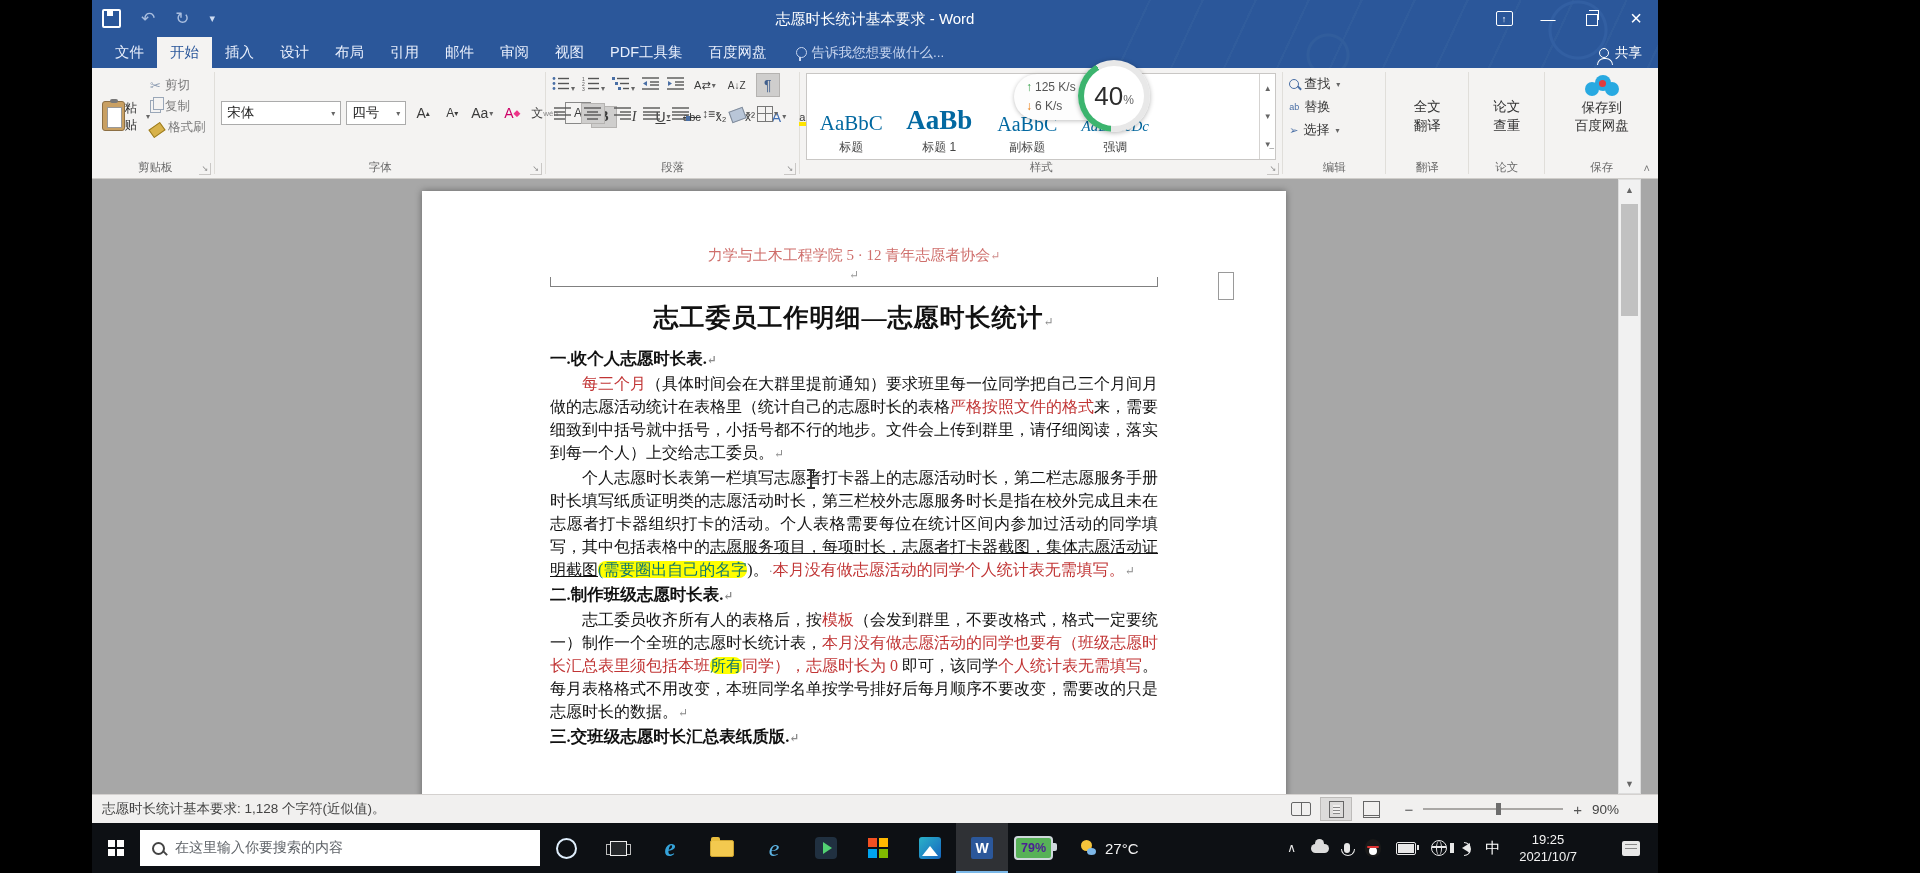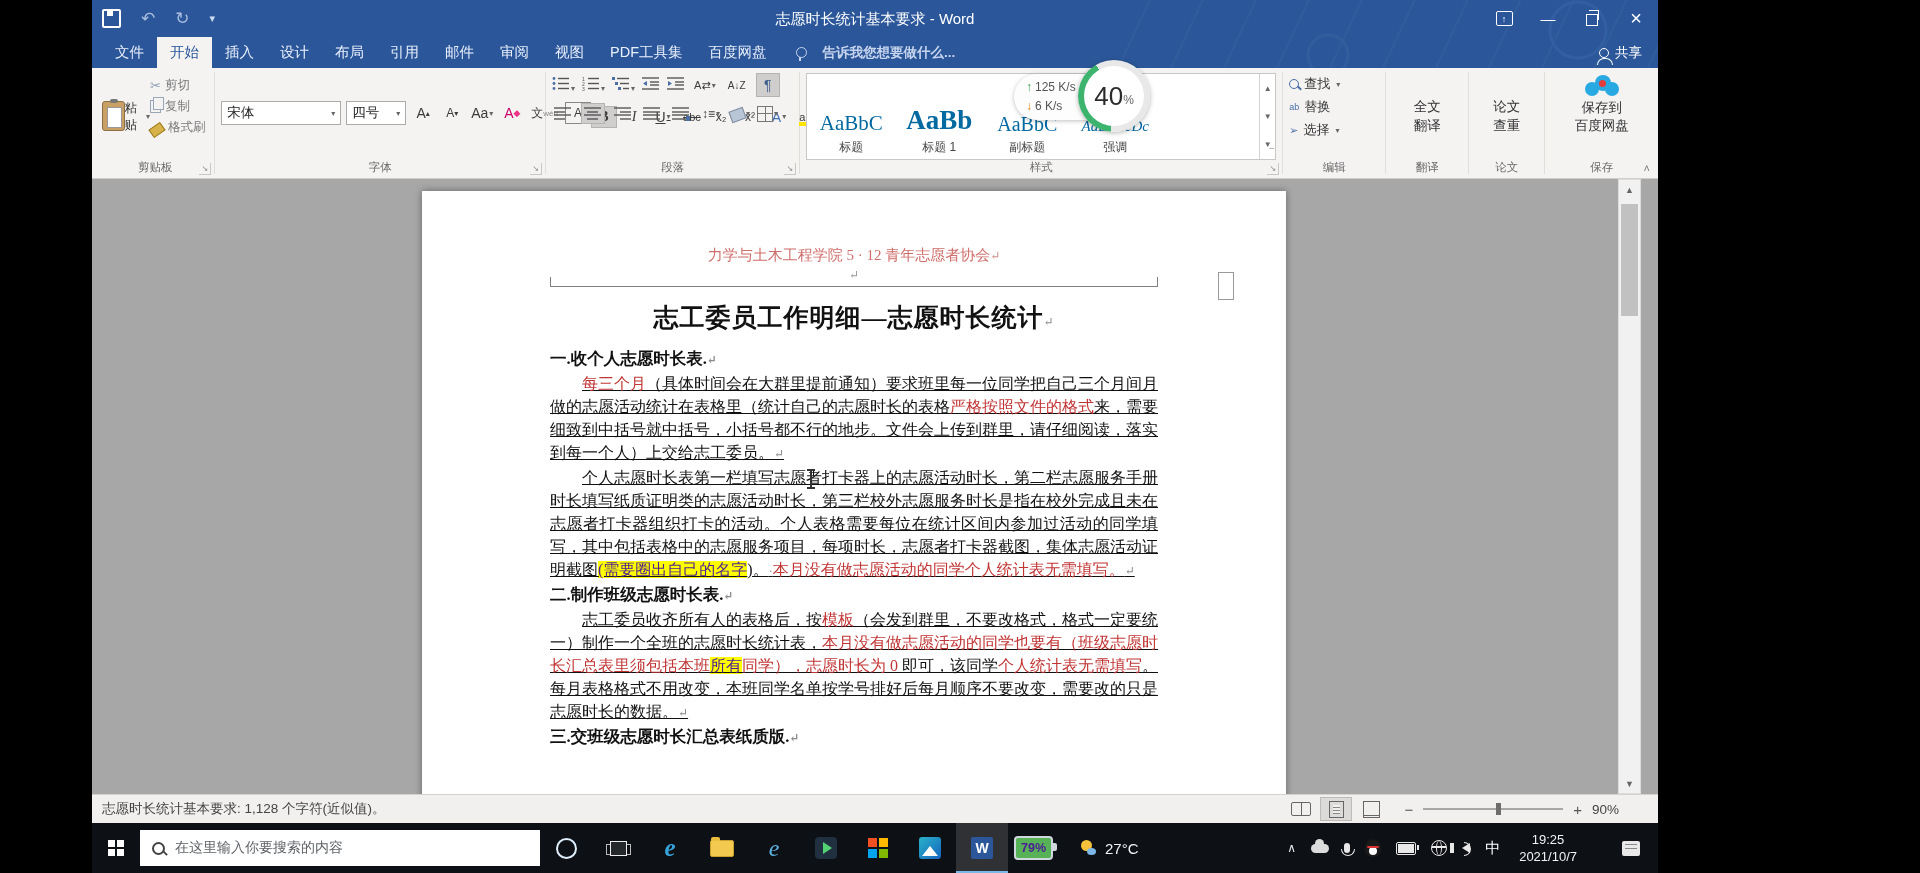--- a/index.html
+++ b/index.html
@@ -37,21 +37,21 @@
     display:flex;align-items:center;justify-content:center;}
   .minimize-glyph{font-size:15px;}
   .restore-glyph{width:10px;height:10px;border:1.5px solid #fff;position:relative;margin-top:3px;}
   .restore-glyph::after{content:"";position:absolute;left:2px;top:-5px;width:9px;height:9px;
     border-top:1.5px solid #fff;border-right:1.5px solid #fff;}
   .close-glyph{font-size:20px;font-weight:400;}
 
   .menubar{height:31px;display:flex;align-items:stretch;padding-left:10px;position:relative;z-index:2;}
   .tab{padding:0 13px;line-height:31px;color:#e9effc;font-size:14.5px;cursor:default;}
   .tab.active{background:#f4f3f2;color:#2b579a;}
-  .tellme{display:flex;align-items:center;gap:16px;margin-left:16px;color:#c6d4ee;font-size:13.5px;font-weight:bold;}
+  .tellme{display:flex;align-items:center;gap:5px;margin-left:16px;color:#c6d4ee;font-size:13.5px;}
   .bulb{width:9px;height:9px;border:1.5px solid #c6d4ee;border-radius:50%;position:relative;}
   .bulb::after{content:"";position:absolute;left:2.6px;top:9px;width:2px;height:4px;background:#c6d4ee;}
   .share{position:absolute;right:16px;top:0;height:31px;display:flex;align-items:center;gap:6px;
     color:#fff;font-size:13.5px;}
   .person{width:8px;height:8px;border:1.5px solid #fff;border-radius:50%;position:relative;}
   .person::after{content:"";position:absolute;left:-3px;top:9px;width:14px;height:6px;
     border:1.5px solid #fff;border-bottom:none;border-radius:7px 7px 0 0;}
 
   
   .ribbon{flex:0 0 110px;background:#f4f3f2;border-bottom:1px solid #cfcdca;display:flex;
@@ -157,24 +157,24 @@
   .hmark-line{text-align:center;font-size:12px;color:#9a9a9a;line-height:18px;}
   .hline{position:relative;height:1px;background:#808080;margin-top:2px;}
   .hline::before,.hline::after{content:"";position:absolute;top:-9px;width:1px;height:9px;background:#808080;}
   .hline::before{left:0;}
   .hline::after{right:0;}
   .hbox{position:absolute;left:668px;top:-14px;width:14px;height:26px;border:1px solid #9a9a9a;background:#fff;}
   .doctitle{text-align:center;font-size:25px;font-weight:bold;margin:14px 0 8px;line-height:34px;letter-spacing:1px;}
   .doctitle .seg-mark{font-weight:normal;}
   .para{font-size:16px;line-height:23px;text-align:justify;}
   .para.heading{font-weight:bold;font-size:16.5px;}
-  .para.body{text-indent:32px;text-decoration:underline;}
+  .para.body{text-indent:32px;}
   .seg-red{color:#c13535;}
   .seg-u{text-decoration:underline;}
-  .seg-hlred{color:#4c1d95;background:#ffff00;}
+  .seg-hlred{color:#0f766e;background:#ffff00;border-radius:8px;}
   .seg-mark{color:#8b8b8b;font-size:12px;}
   .ibeam{position:absolute;left:388px;top:280px;width:2px;height:16px;background:#333;}
   .ibeam::before,.ibeam::after{content:"";position:absolute;left:-3px;width:8px;height:2px;background:#333;}
   .ibeam::before{top:-2px;}
   .ibeam::after{bottom:-2px;}
 
   .vscroll{position:absolute;right:17px;top:0;bottom:0;width:21px;background:#f1f1f1;border:1px solid #dcdcdc;}
   .varrow{height:19px;display:flex;align-items:center;justify-content:center;font-size:9px;color:#666;}
   .varrow.down{position:absolute;bottom:0;left:0;right:0;}
   .vthumb{position:absolute;left:2px;right:2px;top:24px;height:112px;background:#c1c1c1;}

